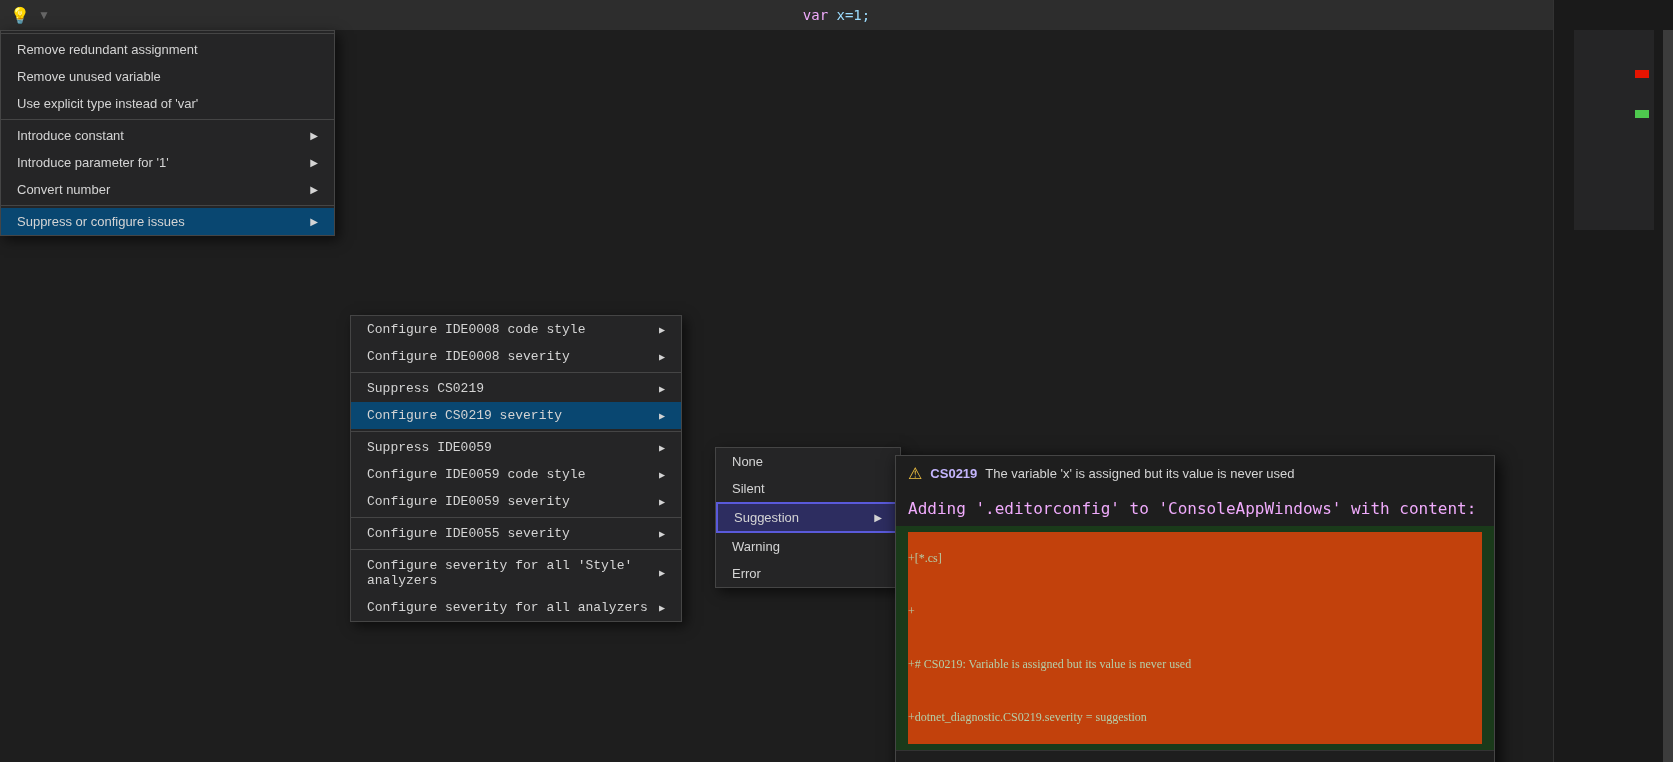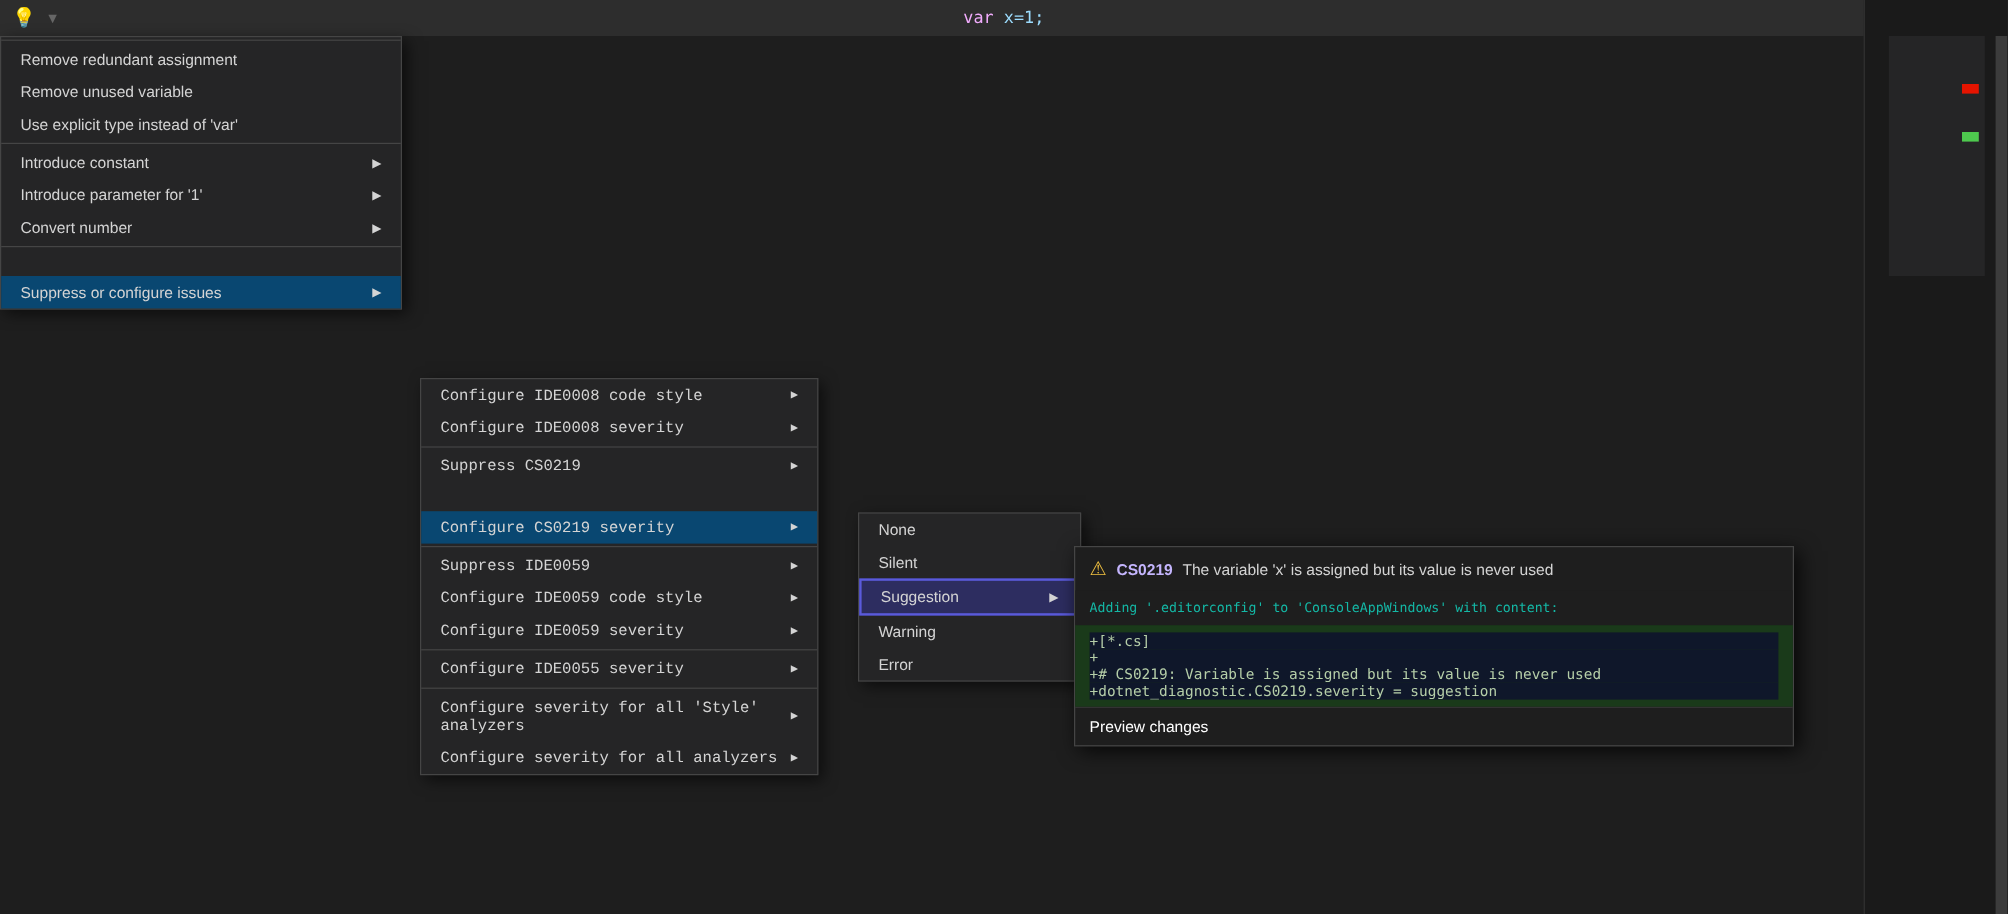--- a/index.html
+++ b/index.html
@@ -97,21 +97,20 @@
       padding: 6px 16px;
       cursor: pointer;
       display: flex;
       align-items: center;
       justify-content: space-between;
       color: #d4d4d4;
       position: relative;
     }
     .menu-item.active {
       background: #094771;
-      margin-top: 24px;
     }
     .menu-separator {
       height: 1px;
       background: #454545;
       margin: 2px 0;
     }
     .menu-arrow {
       font-size: 10px;
       color: #d4d4d4;
     }
@@ -125,21 +124,21 @@
       background: #252526;
       border: 1px solid #454545;
       box-shadow: 4px 4px 12px rgba(0,0,0,0.6);
       z-index: 200;
       font-family: Liberation Mono, monospace;
     }
 
     
     .menu-level3 {
       position: absolute;
-      top: 427px;
+      top: 447px;
       left: 715px;
       width: 186px;
       background: #252526;
       border: 1px solid #454545;
       box-shadow: 4px 4px 12px rgba(0,0,0,0.6);
       z-index: 300;
     }
 
     
     .preview-popup {
@@ -164,37 +163,38 @@
       color: #f0c040;
       font-size: 16px;
     }
     .cs-code {
       color: #c4b5fd;
       font-weight: bold;
     }
     .preview-content {
       padding: 8px 12px;
       font-family: Consolas, monospace;
-      font-size: 11px;
-      color: #14b8a6;
+      font-size: 16px;
+      color: #f0abfc;
       background: #1e1e1e;
     }
     .preview-diff {
       background: #1a3a1a;
       padding: 6px 12px;
       font-family: Consolas, monospace;
       font-size: 12px;
     }
     .diff-plus {
       color: #b5cea8;
     }
     .diff-highlight {
-      background: #0f172a;
+      background: #c2410c;
       display: block;
-      padding: 0 0;
+      padding: 19px 0;
+      font-family: Liberation Serif, serif;
     }
     .preview-footer {
       padding: 8px 12px;
       border-top: 1px solid #333;
     }
     .preview-changes-link {
       color: #ffffff;
       cursor: pointer;
       font-size: 13px;
     }

